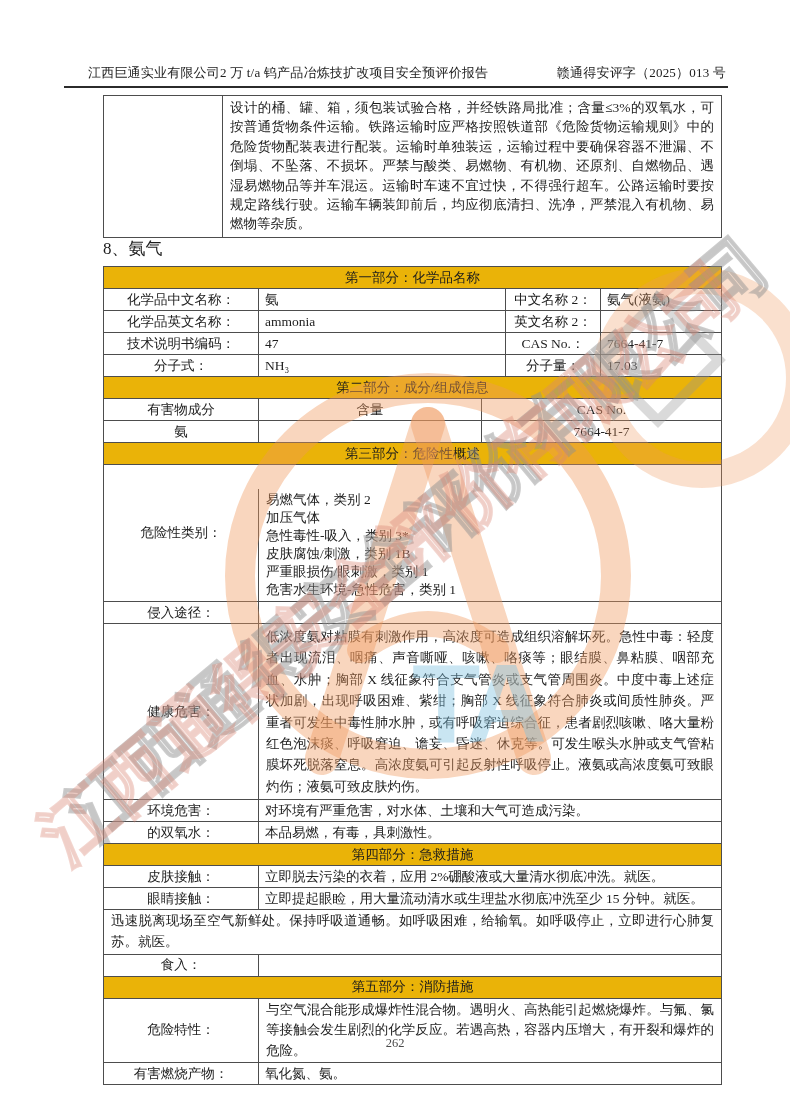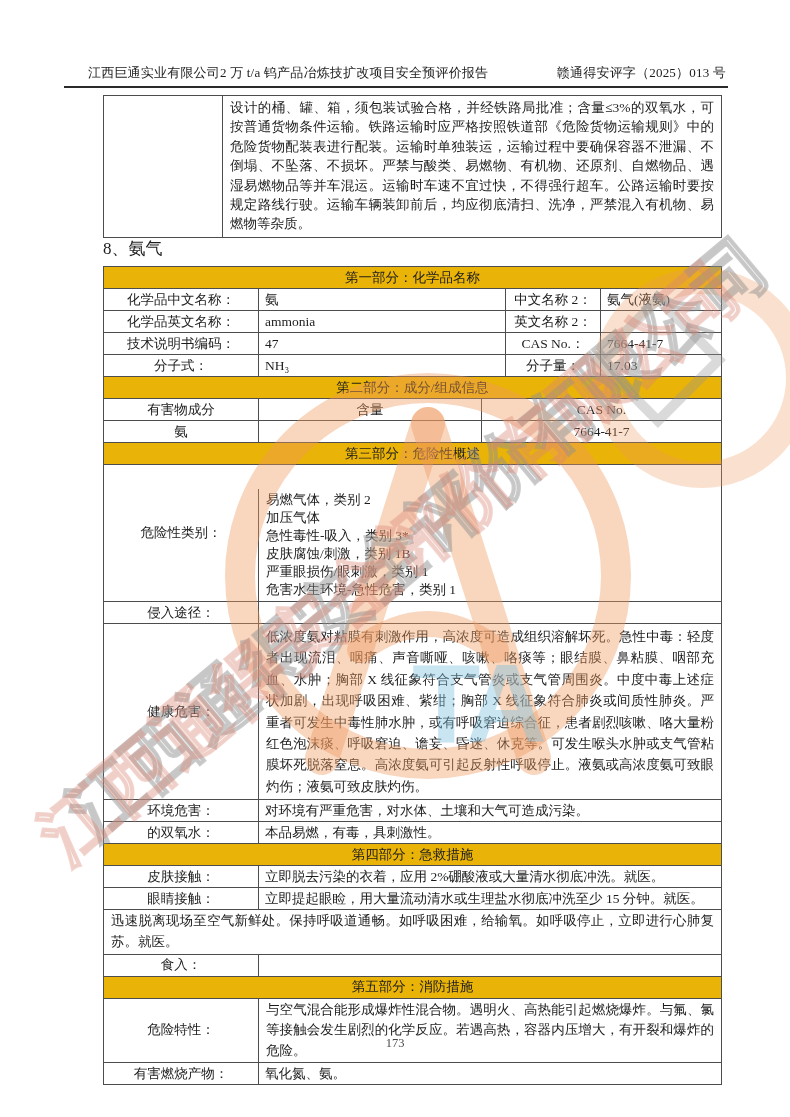--- a/index.html
+++ b/index.html
@@ -185,21 +185,21 @@
       <div class="cell cflex para-fire">与空气混合能形成爆炸性混合物。遇明火、高热能引起燃烧爆炸。与氟、氯等接触会发生剧烈的化学反应。若遇高热，容器内压增大，有开裂和爆炸的危险。</div>
     </div>
 
     <div class="trow">
       <div class="cell c1">有害燃烧产物：</div>
       <div class="cell cflex">氧化氮、氨。</div>
     </div>
 
   </div>
 
-  <div class="footer">173</div>
+  <div class="footer">262</div>
 
   <div class="wm">
     <svg class="wm-seal" width="436" height="436" viewBox="0 0 436 436">
       <circle cx="218" cy="218" r="188" fill="none" stroke="rgba(239,153,92,0.40)" stroke-width="30"></circle>
       <path d="M218 66 L112 400" fill="none" stroke="rgba(239,153,92,0.40)" stroke-width="34" stroke-linecap="round"></path>
       <path d="M218 66 L324 400" fill="none" stroke="rgba(239,153,92,0.40)" stroke-width="34" stroke-linecap="round"></path>
       <path d="M150 292 Q218 240 286 292" fill="none" stroke="rgba(239,153,92,0.40)" stroke-width="26" stroke-linecap="round"></path>
     </svg>
     <div class="wm-ring2"></div>
     <div class="wm-diamond"></div>

